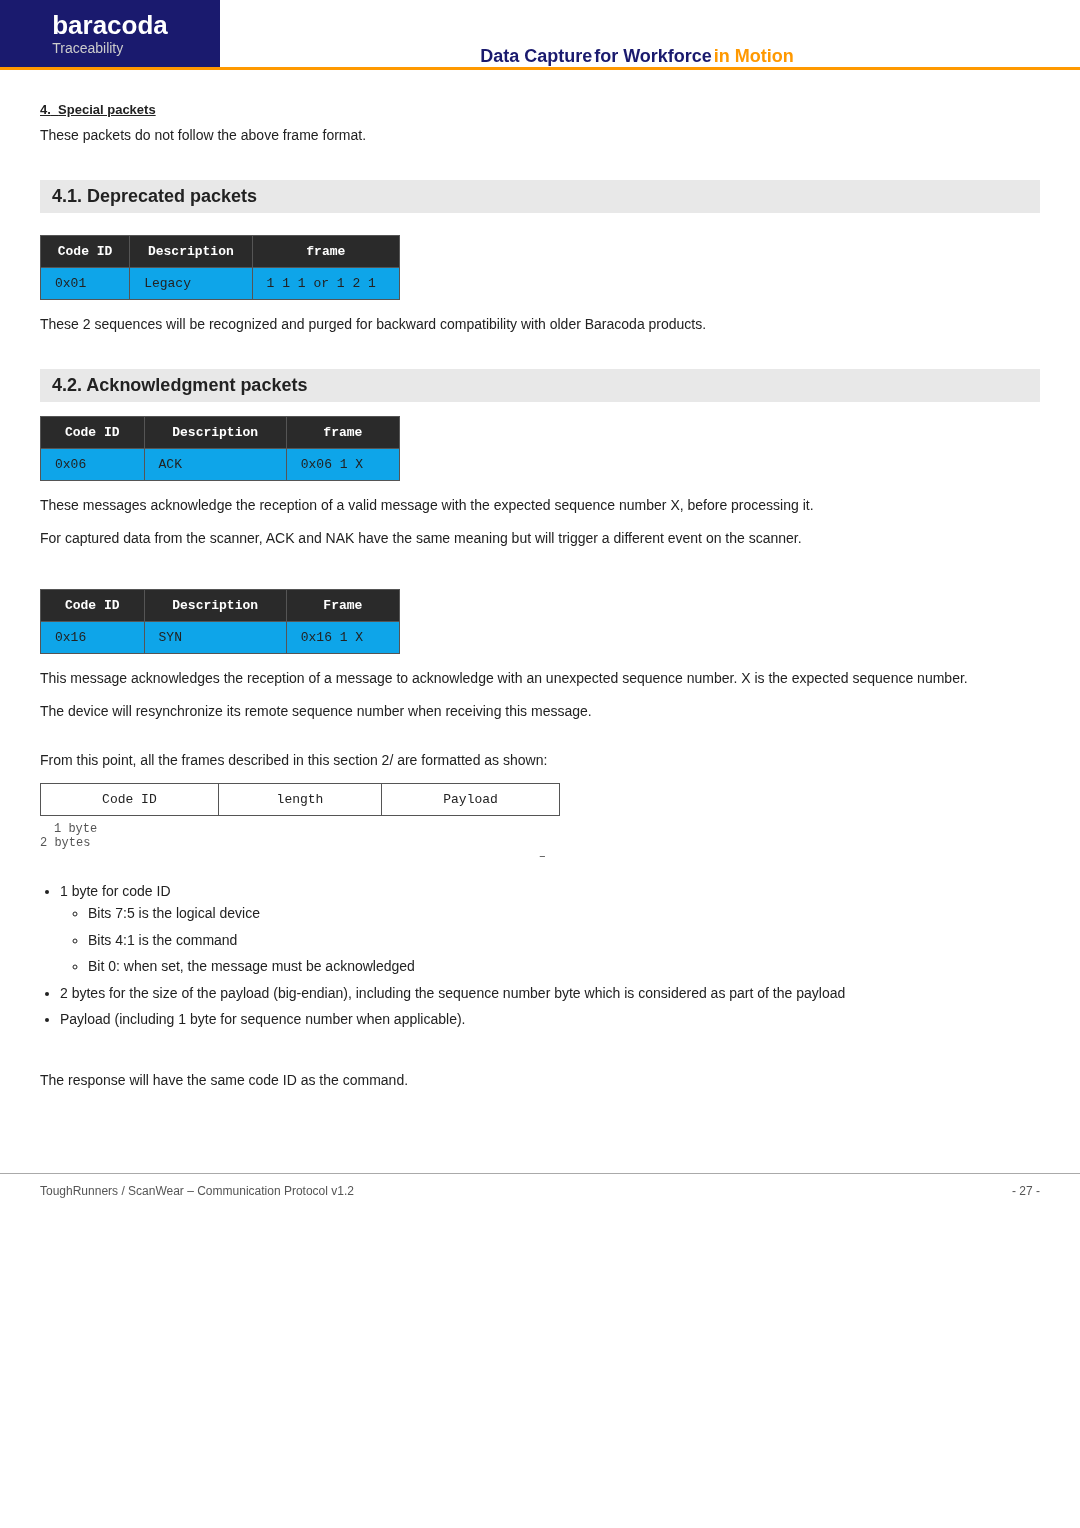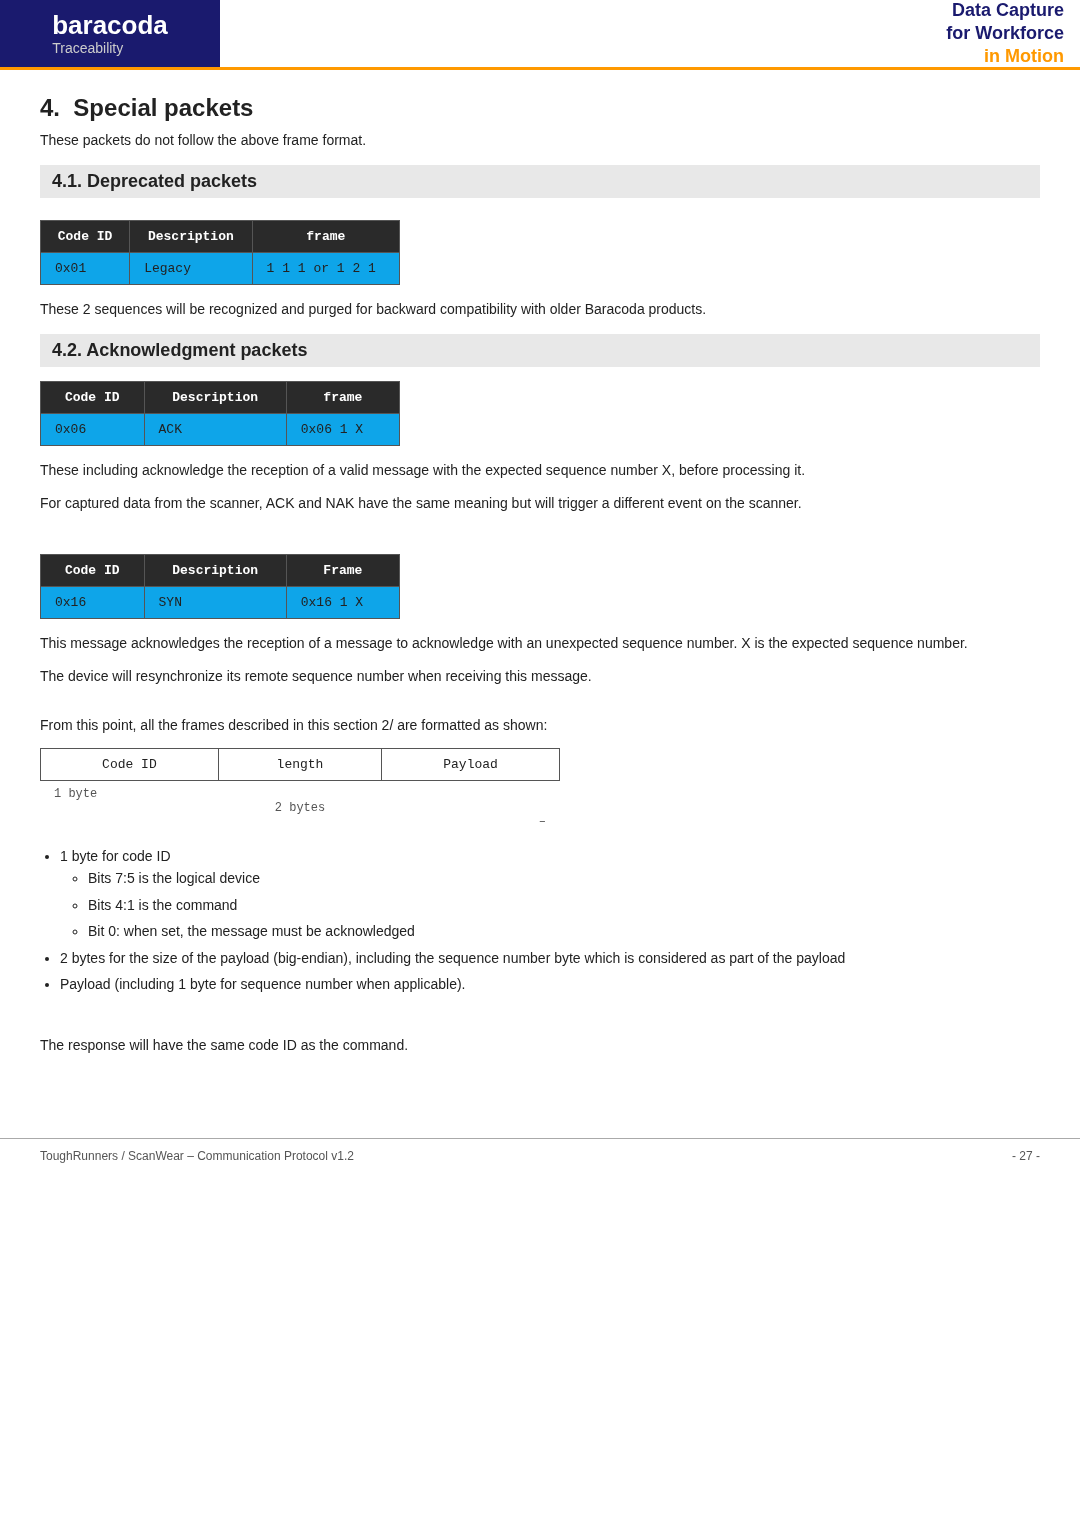--- a/index.html
+++ b/index.html
@@ -34,53 +34,55 @@
       line-height: 1.1;
     }
     .logo-sub {
       color: #ccc;
       font-size: 14px;
       font-weight: normal;
     }
     .header-tagline {
       flex: 1;
       display: flex;
-      flex-direction: column;
+      flex-direction: row;
       align-items: flex-end;
       justify-content: center;
-      padding-right: 16px;
+      padding-right: 26px;
       gap: 2px;
     }
     .tagline-line {
       font-size: 18px;
       font-weight: bold;
       color: #1a1a6e;
     }
     .tagline-line.orange {
       color: #f90;
     }
 
     
     .content {
       padding: 24px 40px 40px 40px;
     }
 
     h2.section-title {
-      font-size: 24px;
+      font-size: 13px;
       font-weight: bold;
       margin-bottom: 8px;
+      margin-top: 8px;
+      text-decoration: underline;
     }
 
     h3.subsection-title {
       font-size: 18px;
       font-weight: bold;
       background: #e8e8e8;
       padding: 6px 12px;
       margin-bottom: 14px;
-      margin-top: 2px;
+      margin-top: 22px;
       display: inline-block;
       width: 100%;
     }
 
     p.desc {
       margin-bottom: 12px;
       line-height: 1.5;
     }
 
     
@@ -123,21 +125,20 @@
       display: flex;
       width: 520px;
       margin-bottom: 16px;
       flex-direction: column;
     }
     .frame-label {
       font-size: 12px;
       color: #555;
       font-family: 'Courier New', monospace;
       flex: 1;
-      text-align: center;
     }
     .frame-label:first-child { text-align: left; padding-left: 14px; }
     .frame-label:last-child { text-align: right; padding-right: 14px; }
 
     
     .bullet-list {
       margin: 0 0 12px 20px;
       line-height: 1.6;
     }
     .bullet-list li {
@@ -226,21 +227,21 @@
     </thead>
     <tbody>
       <tr>
         <td>0x06</td>
         <td>ACK</td>
         <td>0x06 1 X</td>
       </tr>
     </tbody>
   </table>
 
-  <p class="desc">These including acknowledge the reception of a valid message with the expected sequence number X, before processing it.</p>
+  <p class="desc">These messages acknowledge the reception of a valid message with the expected sequence number X, before processing it.</p>
   <p class="desc">For captured data from the scanner, ACK and NAK have the same meaning but will trigger a different event on the scanner.</p>
 
   <div class="spacer-lg"></div>
 
   <table class="data-table">
     <thead>
       <tr>
         <th>Code ID</th>
         <th>Description</th>
         <th>Frame</th>

